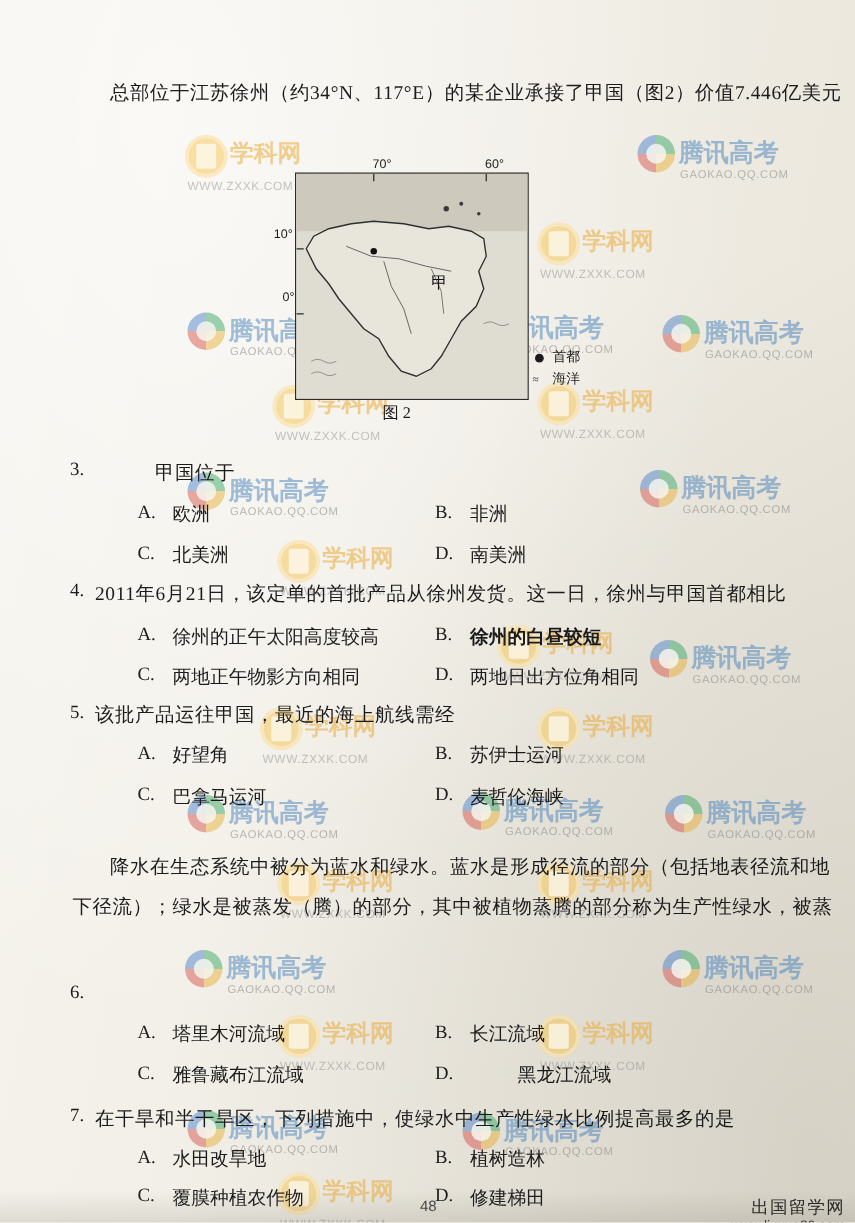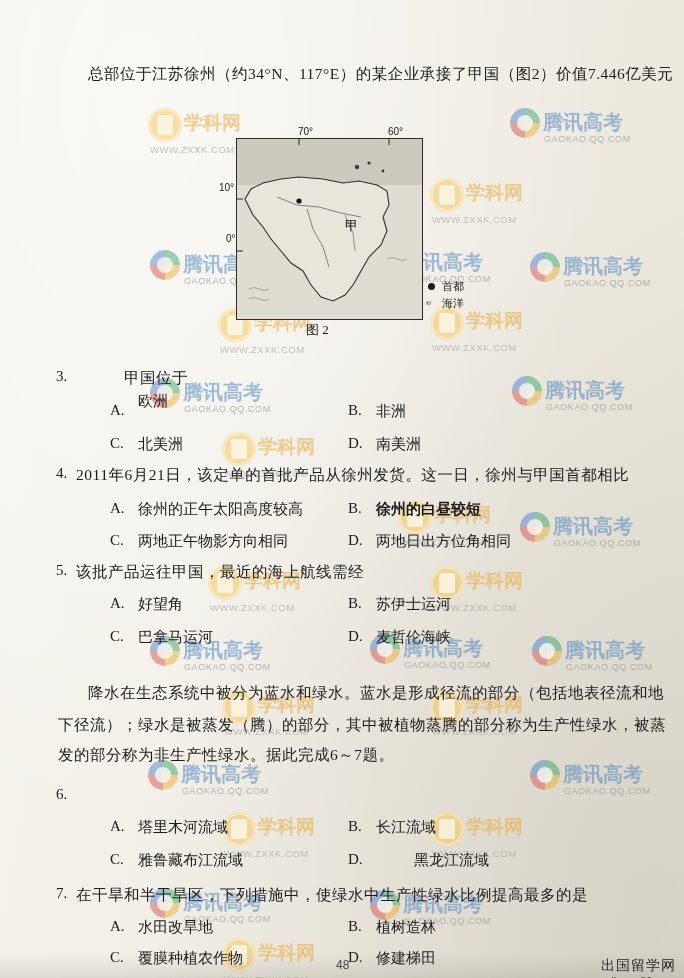--- a/index.html
+++ b/index.html
@@ -475,21 +475,21 @@
           <span>海洋</span>
         </div>
       </div>
 
       <div id="fig-caption">图 2</div>
     </div>
 
     <div class="qnum" style="left:56px; top:368px;">3.</div>
     <div class="line stem" style="left:76px; top:368px;margin-left:48px;">甲国位于</div>
     <div class="opt" style="left:110px; top:402px;">A.</div>
-    <div class="opt" style="left:138px; top:392px;">欧洲</div>
+    <div class="opt" style="left:138px; top:402px;">欧洲</div>
     <div class="opt" style="left:348px; top:402px;">B.</div>
     <div class="opt" style="left:376px; top:402px;">非洲</div>
     <div class="opt" style="left:110px; top:435px;">C.</div>
     <div class="opt" style="left:138px; top:435px;">北美洲</div>
     <div class="opt" style="left:348px; top:435px;">D.</div>
     <div class="opt" style="left:376px; top:435px;">南美洲</div>
 
     <div class="qnum" style="left:56px; top:465px;">4.</div>
     <div class="line stem" style="left:76px; top:465px;">2011年6月21日，该定单的首批产品从徐州发货。这一日，徐州与甲国首都相比</div>
     <div class="opt" style="left:110px; top:500px;">A.</div>
@@ -507,21 +507,20 @@
     <div class="opt" style="left:138px; top:595px;">好望角</div>
     <div class="opt" style="left:348px; top:595px;">B.</div>
     <div class="opt" style="left:376px; top:595px;">苏伊士运河</div>
     <div class="opt" style="left:110px; top:628px;">C.</div>
     <div class="opt" style="left:138px; top:628px;">巴拿马运河</div>
     <div class="opt" style="left:348px; top:628px;">D.</div>
     <div class="opt" style="left:376px; top:628px;">麦哲伦海峡</div>
 
     <div class="line stem" style="left:88px; top:683px;">降水在生态系统中被分为蓝水和绿水。蓝水是形成径流的部分（包括地表径流和地</div>
     <div class="line stem" style="left:58px; top:715px;">下径流）；绿水是被蒸发（腾）的部分，其中被植物蒸腾的部分称为生产性绿水，被蒸</div>
-    <div class="line stem" style="left:58px; top:745px;">发的部分称为非生产性绿水。据此完成6～7题。</div>
 
     <div class="qnum" style="left:56px; top:786px;">6.</div>
     <div class="opt" style="left:110px; top:818px;">A.</div>
     <div class="opt" style="left:138px; top:818px;">塔里木河流域</div>
     <div class="opt" style="left:348px; top:818px;">B.</div>
     <div class="opt" style="left:376px; top:818px;">长江流域</div>
     <div class="opt" style="left:110px; top:851px;">C.</div>
     <div class="opt" style="left:138px; top:851px;">雅鲁藏布江流域</div>
     <div class="opt" style="left:348px; top:851px;">D.</div>
     <div class="opt" style="left:396px; top:851px;margin-left:18px;">黑龙江流域</div>

